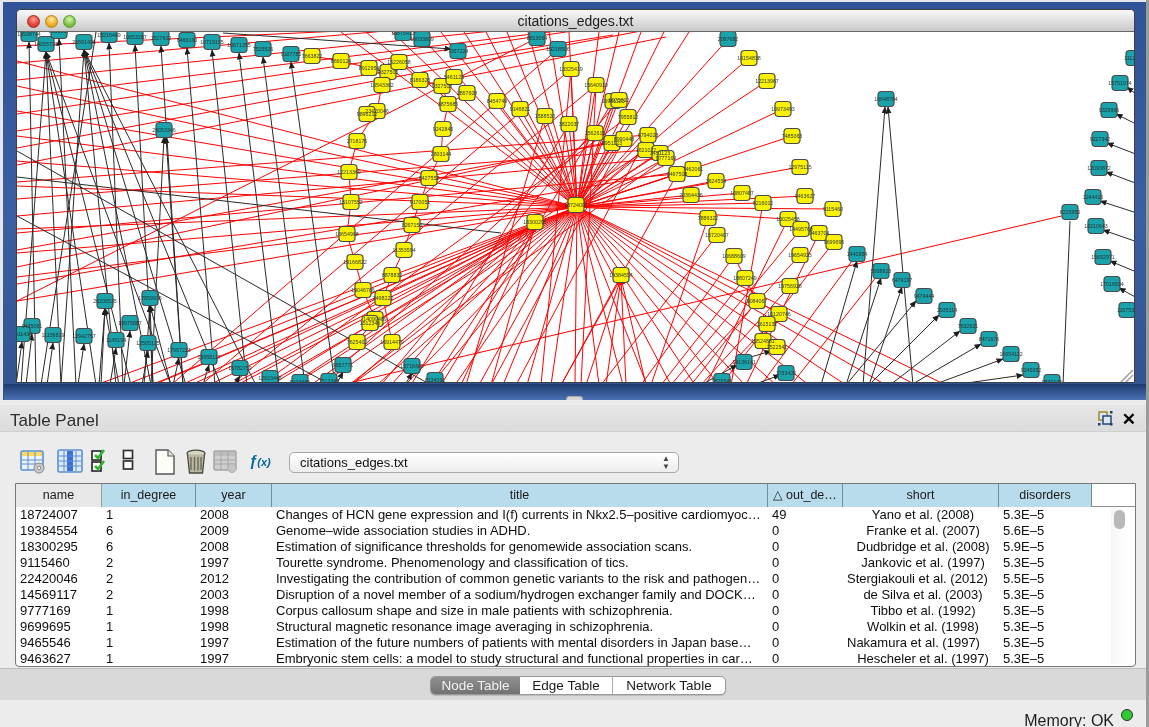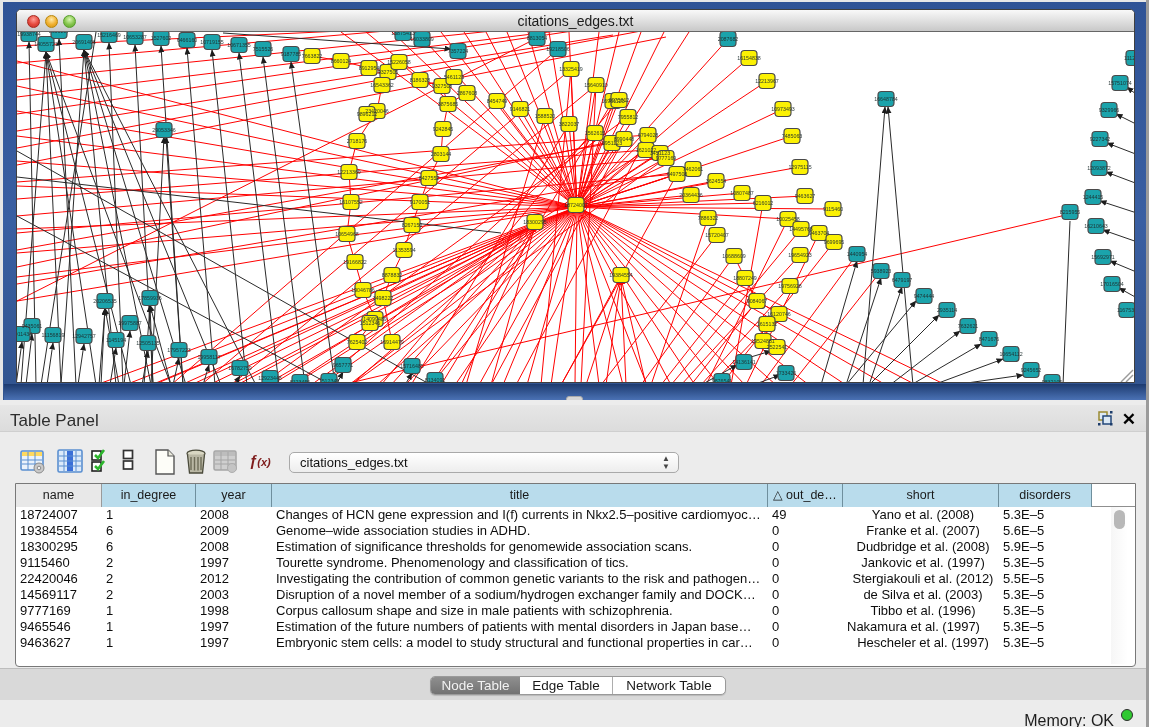--- a/index.html
+++ b/index.html
@@ -13,21 +13,21 @@
 .ly{left:28px;background:radial-gradient(circle at 50% 32%,#ffe9a8 0%,#f0b02f 55%,#d2920f 100%);border:1px solid #b8860b}
 .lg{left:46px;background:radial-gradient(circle at 50% 32%,#d8f7b2 0%,#84c54c 55%,#5da32c 100%);border:1px solid #569e2b}
 .canvas{position:absolute;left:0;top:22px;width:1117px;height:351px;background:#fff;overflow:hidden}
 .notch{position:absolute;left:566px;top:396px;width:17px;height:6px;background:#d6d6d6;border-radius:3px 3px 0 0;border:1px solid #aaa}
 .tpanel{position:absolute;left:0;top:400px;width:1146px;height:327px;background:#ececec}
 .tphead{position:absolute;left:0;top:5px;width:100%;height:27px;background:linear-gradient(180deg,#e6e6e6,#dcdcdc);border-bottom:1px solid #cfcfcf}
 .tphead .t{position:absolute;left:10px;top:6px;font-size:17px;color:#2d2d2d}
 .xic{position:absolute;top:4px;font-size:17px;font-weight:900;color:#000}
 .toolrow{position:absolute;left:0;top:32px;width:100%;height:51px}
 .tb{position:absolute;top:17px}
-.fx{position:absolute;left:249px;top:20px;font-size:15px;font-style:italic;font-weight:bold;color:#7f1d1d}
+.fx{position:absolute;left:249px;top:20px;font-size:15px;font-style:italic;font-weight:bold;color:#0369a1}
 .fx span{font-size:11px;font-weight:bold}
 .combo{position:absolute;left:289px;top:20px;width:390px;height:21px;background:linear-gradient(180deg,#ffffff,#ededed);border:1px solid #a9a9a9;border-radius:5px;font-size:13px;color:#111;line-height:19px;padding-left:10px}
 .step{position:absolute;right:8px;top:2px;font-size:8px;color:#444;line-height:8px;text-align:center}
 .tblwrap{position:absolute;left:15px;top:83px;width:1121px;height:184px;background:#fff;border:1px solid #787878;border-radius:0 0 4px 4px;overflow:hidden}
 .thead{height:23px;white-space:nowrap;font-size:0;border-bottom:1px solid #8f8f8f}
 .th{display:inline-block;height:23px;background:#b9dcec;border-right:1px solid #6f8f9d;text-align:center;line-height:22px;color:#1a1a1a;vertical-align:top;font-size:12.5px}
 .th.gray{background:#e8e8e8;border-right:1px solid #9a9a9a}
 .tr{position:relative;height:16px;white-space:nowrap;font-size:0;color:#0d0d0d}
 
 .td{display:inline-block;height:16px;line-height:15px;overflow:hidden;padding-left:4px;vertical-align:top;font-size:13px}
@@ -722,39 +722,48 @@
 <div class="td" style="width:75px">0</div>
 <div class="td" style="width:156px;text-align:center">Jankovic et al. (1997)</div>
 <div class="td" style="width:93px">5.3E–5</div>
 </div>
 <div class="tr">
 <div class="td" style="width:86px">22420046</div>
 <div class="td" style="width:94px">2</div>
 <div class="td" style="width:76px">2012</div>
 <div class="td" style="width:496px">Investigating the contribution of common genetic variants to the risk and pathogen…</div>
 <div class="td" style="width:75px">0</div>
-<div class="td" style="width:156px;text-align:center">Stergiakouli et al. (2012)</div>
+<div class="td" style="width:156px;text-align:left">Stergiakouli et al. (2012)</div>
 <div class="td" style="width:93px">5.5E–5</div>
 </div>
 <div class="tr">
 <div class="td" style="width:86px">14569117</div>
 <div class="td" style="width:94px">2</div>
 <div class="td" style="width:76px">2003</div>
 <div class="td" style="width:496px">Disruption of a novel member of a sodium/hydrogen exchanger family and DOCK…</div>
 <div class="td" style="width:75px">0</div>
 <div class="td" style="width:156px;text-align:center">de Silva et al. (2003)</div>
 <div class="td" style="width:93px">5.3E–5</div>
 </div>
 <div class="tr">
 <div class="td" style="width:86px">9777169</div>
 <div class="td" style="width:94px">1</div>
 <div class="td" style="width:76px">1998</div>
 <div class="td" style="width:496px">Corpus callosum shape and size in male patients with schizophrenia.</div>
 <div class="td" style="width:75px">0</div>
-<div class="td" style="width:156px;text-align:center">Tibbo et al. (1996)</div>
+<div class="td" style="width:156px;text-align:center">Tibbo et al. (1992)</div>
+<div class="td" style="width:93px">5.3E–5</div>
+</div>
+<div class="tr">
+<div class="td" style="width:86px">9699695</div>
+<div class="td" style="width:94px">1</div>
+<div class="td" style="width:76px">1998</div>
+<div class="td" style="width:496px">Structural magnetic resonance image averaging in schizophrenia.</div>
+<div class="td" style="width:75px">0</div>
+<div class="td" style="width:156px;text-align:center">Wolkin et al. (1998)</div>
 <div class="td" style="width:93px">5.3E–5</div>
 </div>
 <div class="tr">
 <div class="td" style="width:86px">9465546</div>
 <div class="td" style="width:94px">1</div>
 <div class="td" style="width:76px">1997</div>
 <div class="td" style="width:496px">Estimation of the future numbers of patients with mental disorders in Japan base…</div>
 <div class="td" style="width:75px">0</div>
 <div class="td" style="width:156px;text-align:left">Nakamura et al. (1997)</div>
 <div class="td" style="width:93px">5.3E–5</div>

